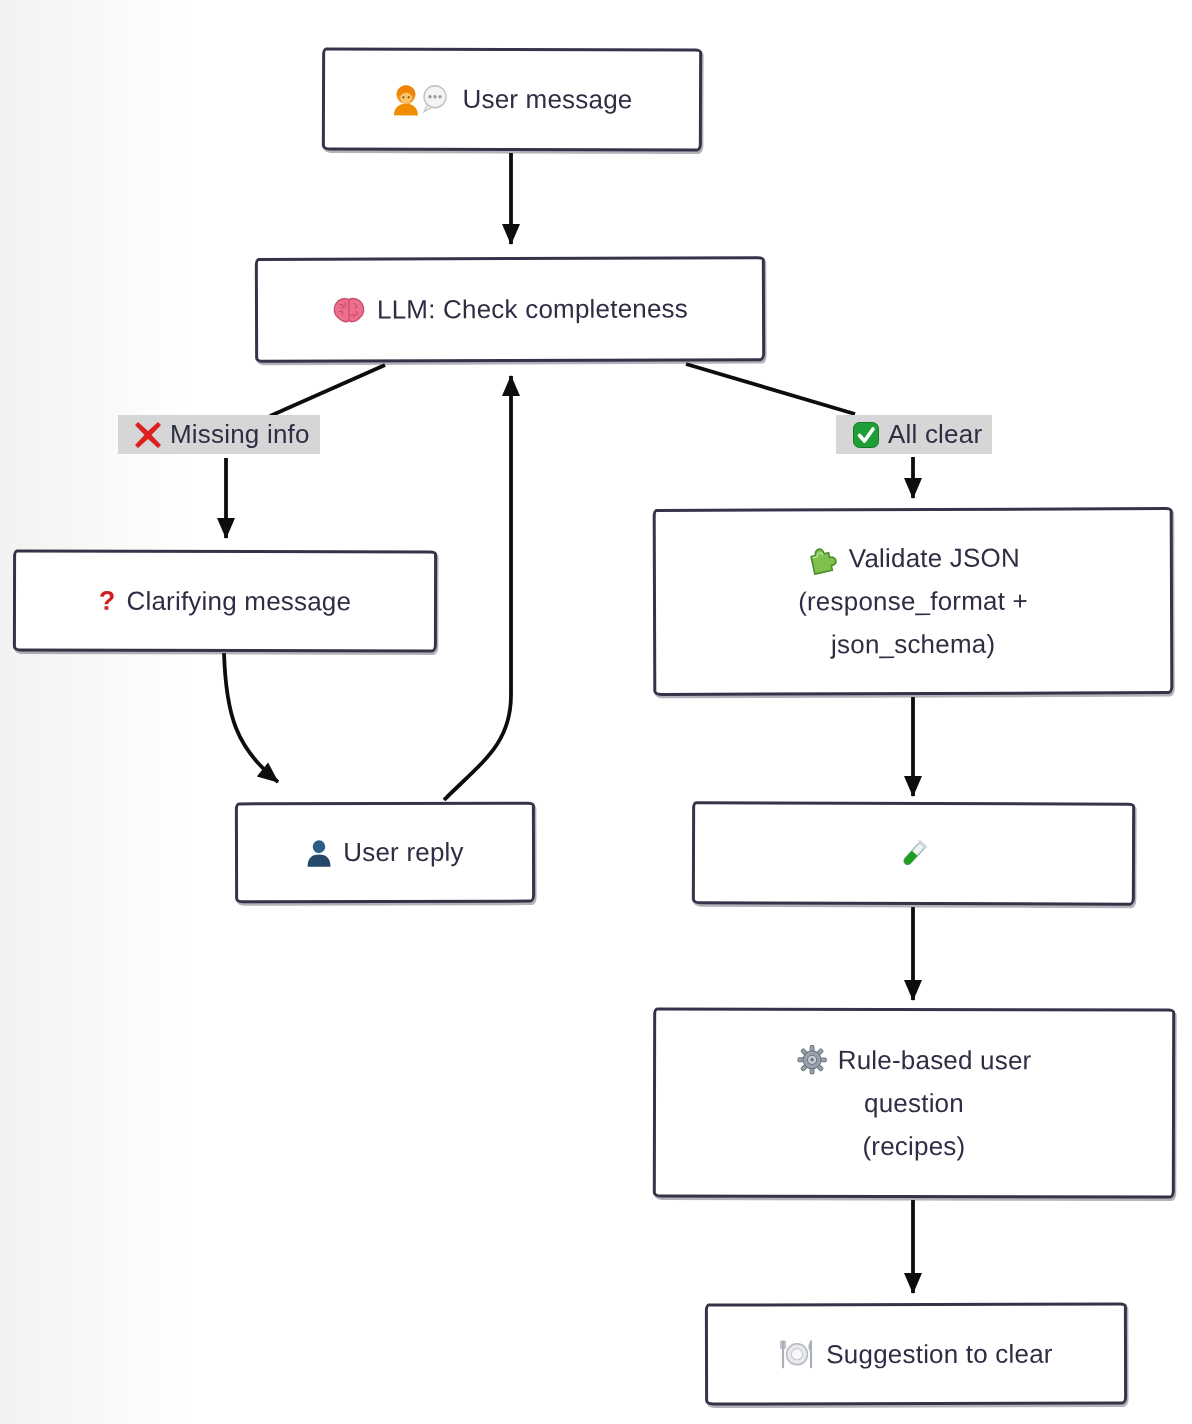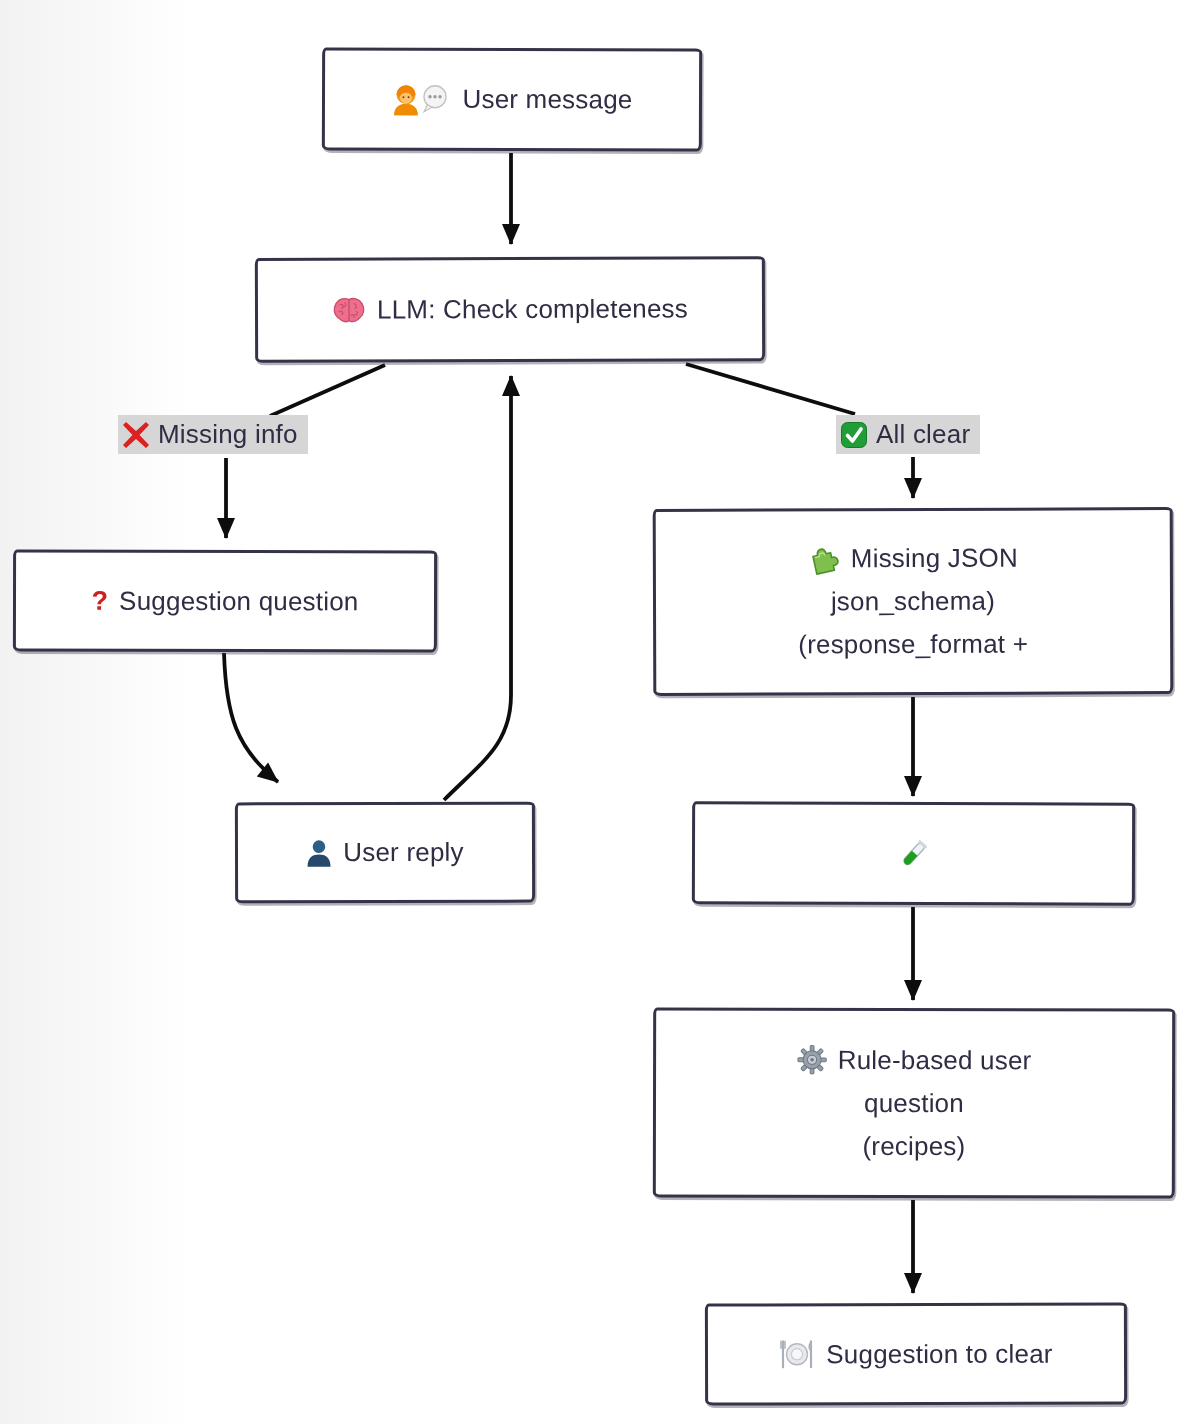--- a/index.html
+++ b/index.html
@@ -17,21 +17,21 @@
     box-shadow:1.5px 2.5px 0 0 rgba(54,50,72,.38);
     display:flex;flex-direction:column;align-items:center;justify-content:center;
     font-size:26px;font-weight:500;letter-spacing:.2px;line-height:43px;
     text-align:center;box-sizing:border-box;
   }
   .node .row{display:inline-flex;align-items:center;gap:11px;}
   .edge-label{
     position:absolute;z-index:3;background:#d6d6d6;
     display:inline-flex;align-items:center;gap:8px;
     font-size:26px;font-weight:500;letter-spacing:.2px;
-    padding:4px 10px 4px 4px;
+    padding:4px 10px 4px 16px;
   }
   .q-glyph{color:#cf1f1f;font-weight:700;font-size:27px;}
   .icon{display:inline-flex;align-items:center;justify-content:center;}
   .r1{transform:rotate(.18deg);} .r2{transform:rotate(-.2deg);}
   .r3{transform:rotate(.12deg);} .r4{transform:rotate(-.15deg);}
 </style>
 </head>
 <body>
 
 <div class="canvas">
@@ -86,21 +86,21 @@
           <path d="M8,8 C11,7 12,10 10,12 M22,7 C25,8 25,11 23,12 M7,15 C10,14 12,16 10,18 M24,15 C27,16 25,19 23,18 M13,6 C15,8 13,10 12,10 M19,19 C21,17 23,19 22,21" stroke="#c94f6d" stroke-width="1.2" fill="none" stroke-linecap="round"></path>
         </svg>
       </span>
       <span>LLM: Check completeness</span>
     </span>
   </div>
 
   <div class="node r3" style="left:13px;top:550px;width:424px;height:102px;">
     <span class="row">
       <span class="q-glyph">?</span>
-      <span>Suggestion question</span>
+      <span>Clarifying message</span>
     </span>
   </div>
 
   <div class="node r4" style="left:235px;top:802px;width:300px;height:101px;">
     <span class="row">
       <span class="icon">
         <svg width="26" height="28" viewBox="0 0 26 28">
           <circle cx="13" cy="7.5" r="6.3" fill="#2c5e86"></circle>
           <path d="M1.5,27.5 C1.5,18 7,15.3 13,15.3 C19,15.3 24.5,18 24.5,27.5 Z" fill="#24496b"></path>
         </svg>
@@ -110,24 +110,24 @@
   </div>
 
   <div class="node r2" style="left:653px;top:508px;width:520px;height:187px;">
     <span class="row">
       <span class="icon">
         <svg width="32" height="32" viewBox="0 0 32 32" style="transform:rotate(-12deg);">
           <path d="M6,11 L11,11 A4.2,4.2 0 1 1 19,11 L24,11 L24,16 A4.2,4.2 0 1 1 24,24 L24,29 L6,29 Z" fill="#7fbf4d" stroke="#4c8f2a" stroke-width="1.6" stroke-linejoin="round"></path>
           <path d="M7.5,12.5 L12,12.5 A3,3 0 1 1 18,12.5" fill="none" stroke="#b6e294" stroke-width="1.4"></path>
         </svg>
       </span>
-      <span>Missing JSON</span>
-    </span>
+      <span>Validate JSON</span>
+    </span>
+    <span>(response_format +</span>
     <span>json_schema)</span>
-    <span>(response_format +</span>
   </div>
 
   <div class="node r1" style="left:692px;top:802px;width:443px;height:103px;">
     <span class="row">
       <span class="icon">
         <svg width="32" height="32" viewBox="0 0 32 32">
           <g transform="rotate(42 16 16)">
             <rect x="12.2" y="3" width="7.6" height="26" rx="3.8" fill="#eef4f6" stroke="#9fb3ba" stroke-width="1.4"></rect>
             <path d="M12.2,15 h7.6 v10.2 a3.8,3.8 0 0 1 -7.6,0 Z" fill="#1d9e1d"></path>
             <rect x="10.6" y="1.4" width="10.8" height="3.2" rx="1.6" fill="#cfd8dc"></rect>

